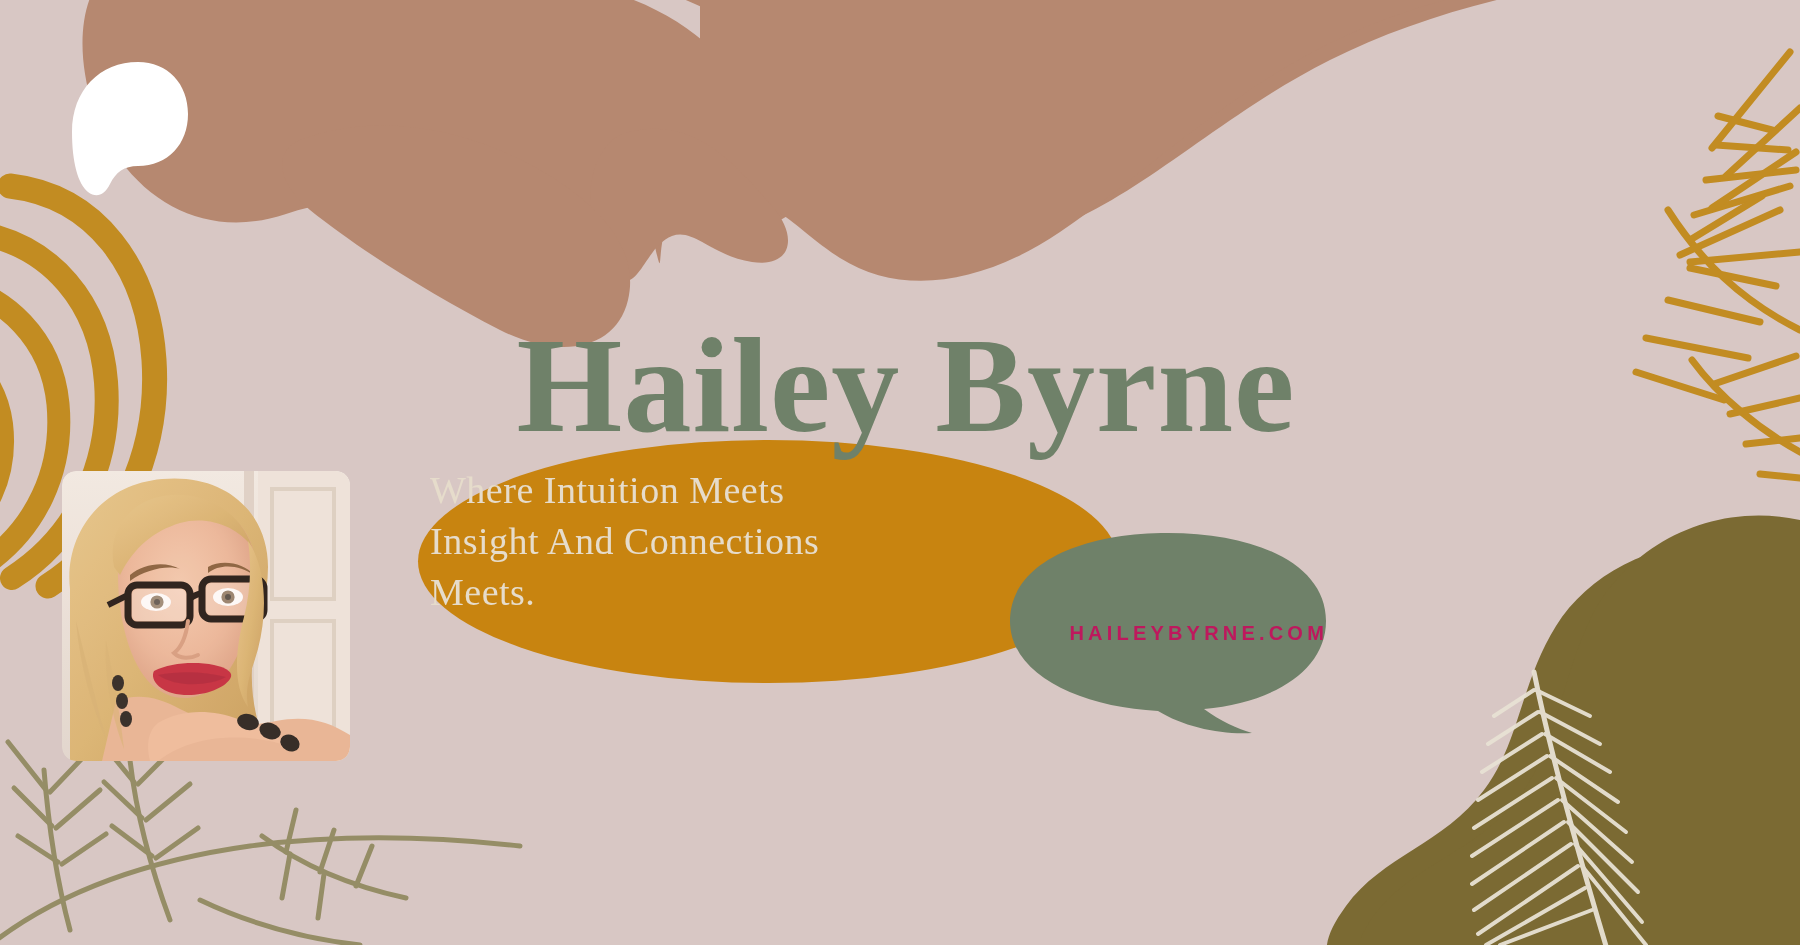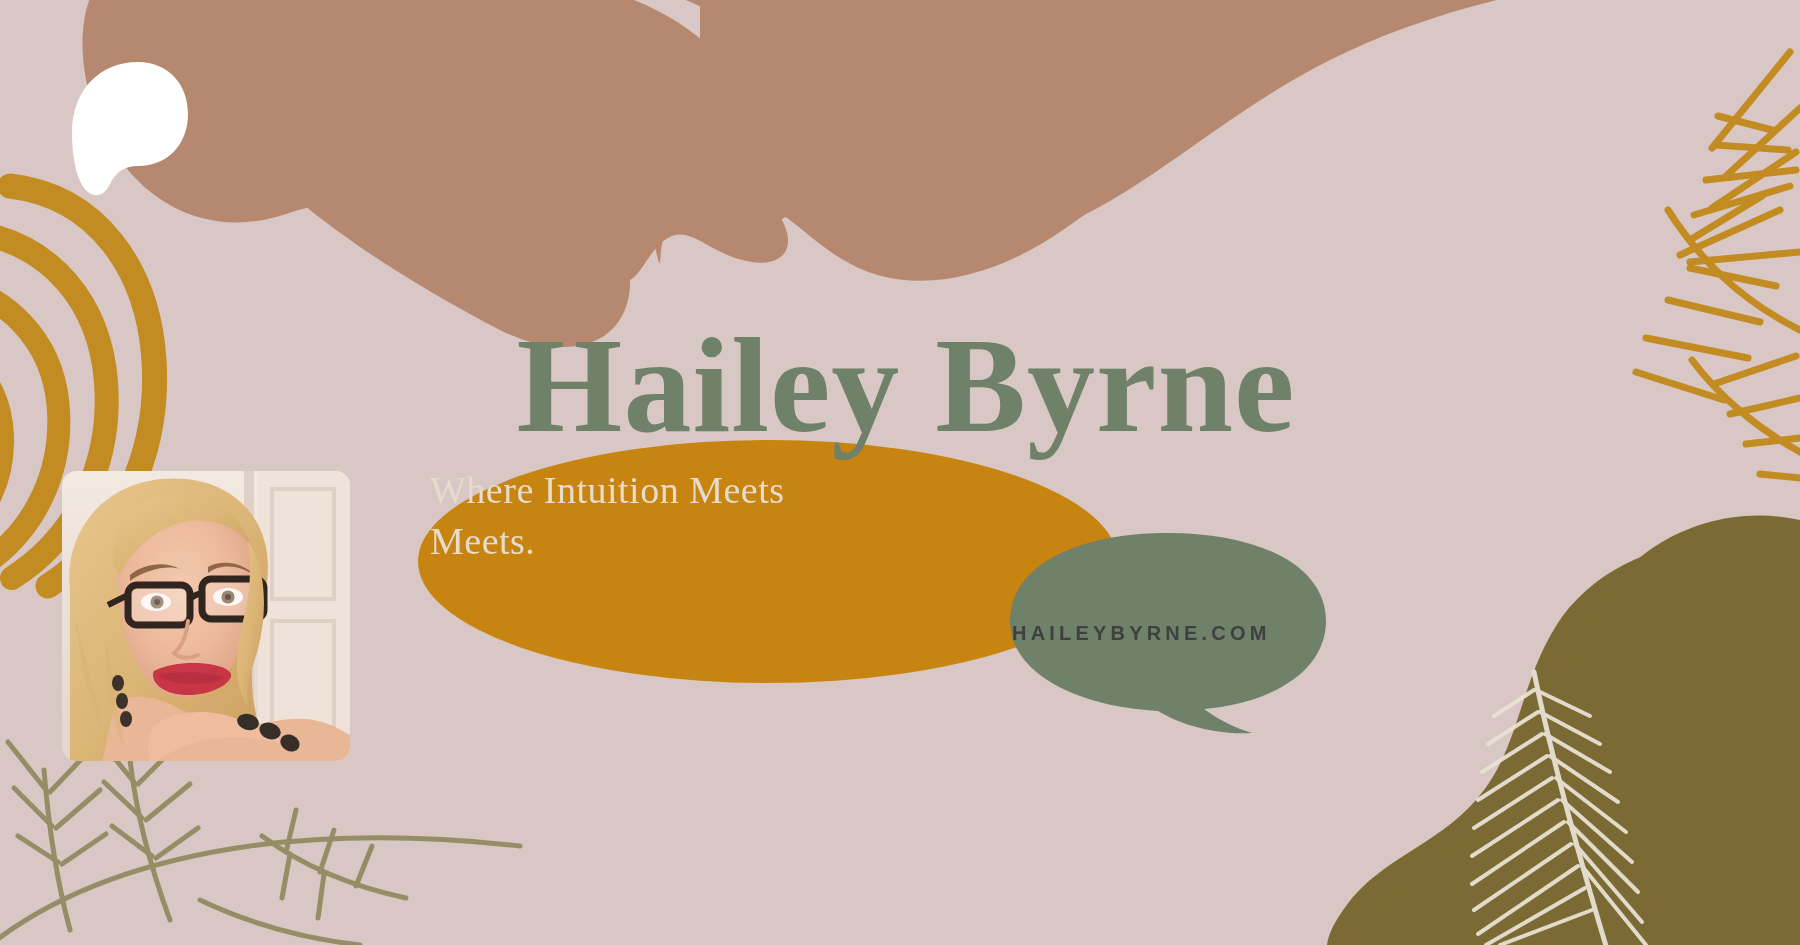--- a/index.html
+++ b/index.html
@@ -118,27 +118,27 @@
     width: 320px;
     height: 205px;
     z-index: 20;
   }
   .site-bubble svg { display:block; width:100%; height:100%; }
   .site-bubble-label {
     position: absolute;
     left: 1008px;
     top: 622px;
     width: 320px;
-    text-align: left;
+    text-align: right;
     z-index: 26;
     font-family: "Liberation Sans", sans-serif;
     font-weight: 700;
     font-size: 20px;
     letter-spacing: 4.2px;
-    color: #404040;
+    color: #be185d;
     text-indent: 4px;
   }
 </style>
 </head>
 <body>
 
 <div id="stage">
 
   <svg class="bg-svg" viewBox="0 0 1800 945" xmlns="http://www.w3.org/2000/svg">
 
@@ -386,20 +386,21 @@
     </svg>
   </div>
 
   <div class="tagline-blob"></div>
 
 
   <div class="brandname">Hailey Byrne</div>
 
   <div class="tagline-text">
     <span class="tl-line">Where Intuition Meets</span>
+    <span class="tl-line">Insight And Connections</span>
     <span class="tl-line">Meets.</span>
   </div>
 
   <div class="site-bubble">
     <svg viewBox="0 0 320 205" xmlns="http://www.w3.org/2000/svg">
       <path fill="#6f8169" d="M 160 2
                C 250 2, 318 34, 318 90
                C 318 140, 264 172, 196 178
                C 212 190, 230 198, 244 202
                C 214 204, 176 196, 150 180

